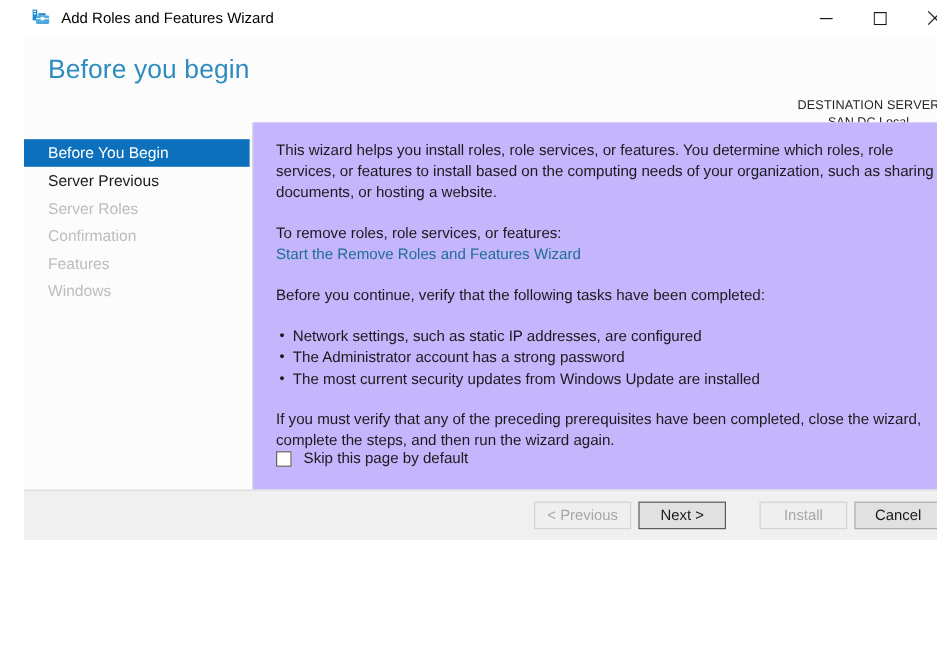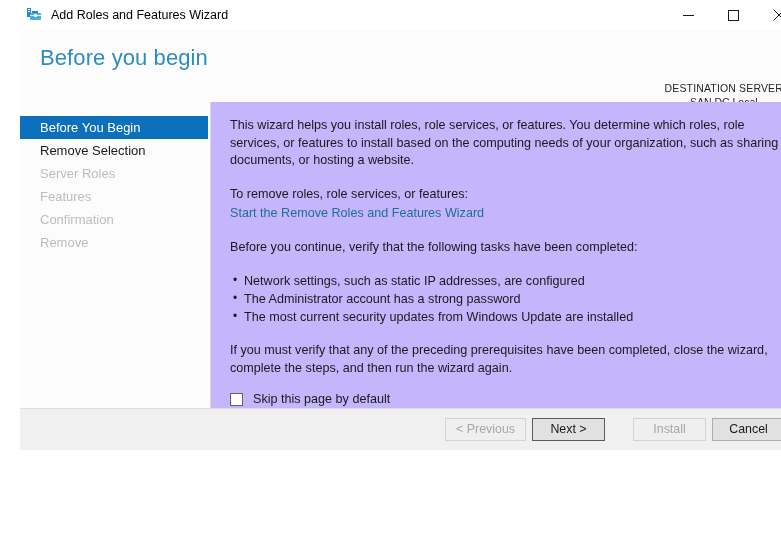--- a/index.html
+++ b/index.html
@@ -182,21 +182,21 @@
     left: 3px;
     top: -1px;
     font-size: 12px;
     color: #1a1a1a;
   }
 
   
   .skip-row {
     position: absolute;
     left: 19px;
-    bottom: 2px;
+    bottom: 19px;
     display: flex;
     align-items: center;
   }
   .checkbox {
     width: 13px;
     height: 13px;
     border: 1px solid #636363;
     background: #ffffff;
     box-sizing: border-box;
     flex: 0 0 13px;
@@ -290,25 +290,25 @@
     <div class="dest-block">
       <div class="dest-label">DESTINATION SERVER</div>
       <div class="dest-value">SAN.DC.Local</div>
     </div>
   </div>
 
   <div class="body-area">
 
     <div class="sidebar">
       <div class="nav-item selected">Before You Begin</div>
-      <div class="nav-item">Remove Selection</div>
+      <div class="nav-item">Server Previous</div>
       <div class="nav-item disabled">Server Roles</div>
+      <div class="nav-item disabled">Confirmation</div>
       <div class="nav-item disabled">Features</div>
-      <div class="nav-item disabled">Confirmation</div>
-      <div class="nav-item disabled">Remove</div>
+      <div class="nav-item disabled">Windows</div>
     </div>
 
     <div class="content">
       <p class="para">This wizard helps you install roles, role services, or features. You determine which roles, role services, or features to install based on the computing needs of your organization, such as sharing documents, or hosting a website.</p>
 
       <p class="para tight">To remove roles, role services, or features:</p>
       <a class="link" href="#">Start the Remove Roles and Features Wizard</a>
 
       <p class="para tight" style="margin-bottom:16px;">Before you continue, verify that the following tasks have been completed:</p>
 

